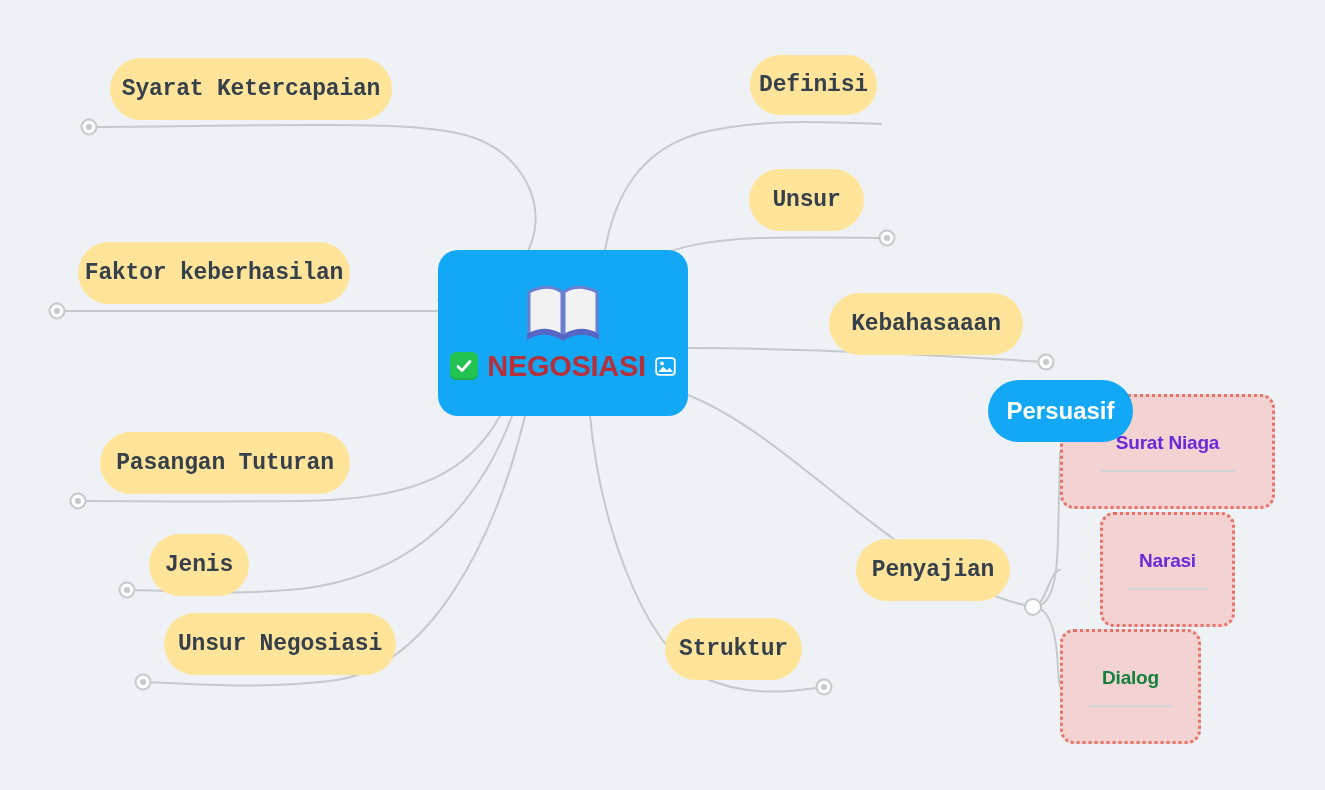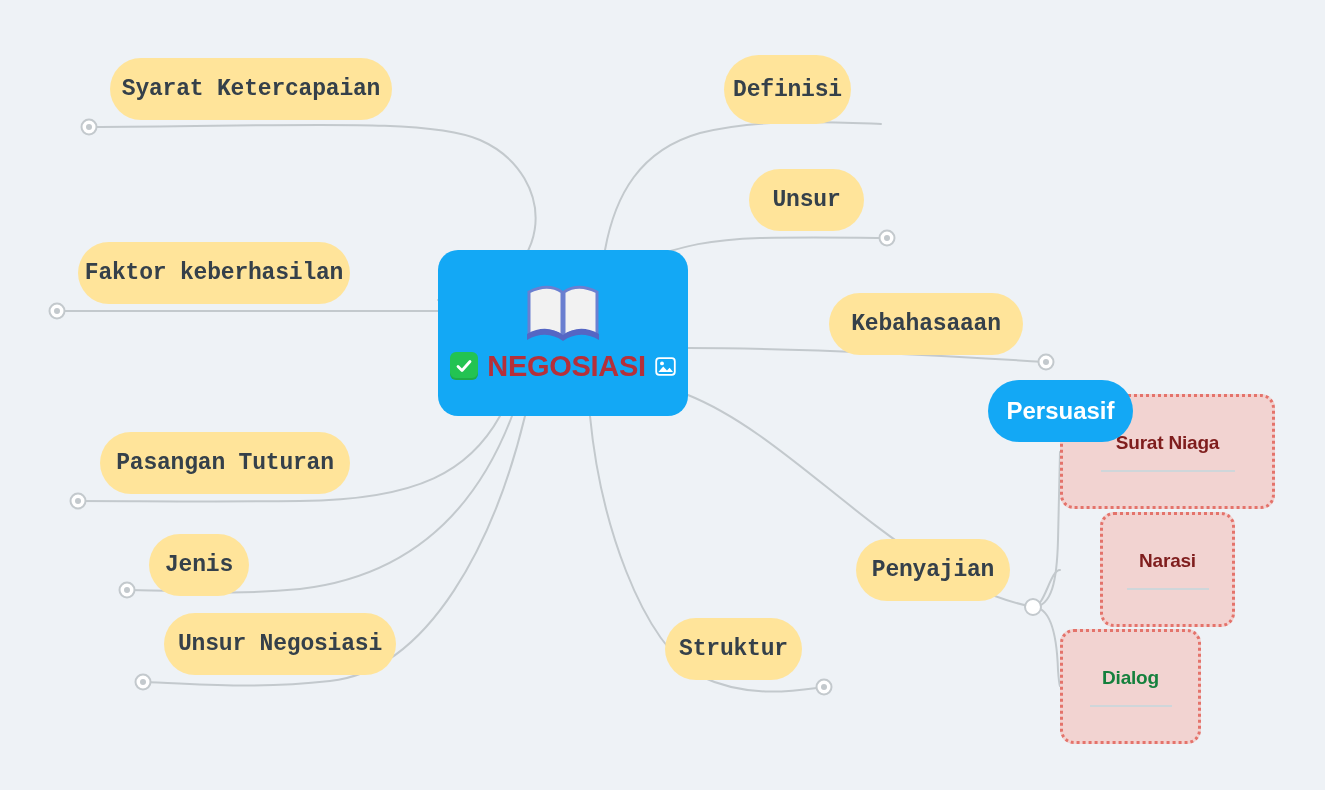--- a/index.html
+++ b/index.html
@@ -104,21 +104,21 @@
     border: 3px dotted #e4736b;
     border-radius: 14px;
     flex-direction: column;
     align-items: center;
     justify-content: center;
     z-index: 2;
   }
   .pinkbox .pb-label {
     font-size: 19px;
     font-weight: bold;
-    color: #7f1d1d;
+    color: #6d28d9;
     letter-spacing: -0.2px;
     white-space: nowrap;
   }
   .pinkbox.dark .pb-label { color: #15803d; }
   .pb-underline {
     height: 2px;
     background: #cfd6da;
     margin-top: 16px;
   }
   .pb-underline.wide { width: 134px; }
@@ -202,21 +202,21 @@
       </div>
       <div class="node topic" style="left: 100px; top: 432px; width: 250px; height: 62px;">
         <span>Pasangan Tuturan</span>
       </div>
       <div class="node topic" style="left: 149px; top: 534px; width: 100px; height: 62px;">
         <span>Jenis</span>
       </div>
       <div class="node topic" style="left: 164px; top: 613px; width: 232px; height: 62px;">
         <span>Unsur Negosiasi</span>
       </div>
-      <div class="node topic" style="left: 724px; top: 55px; width: 127px; height: 69px;">
+      <div class="node topic" style="left: 750px; top: 55px; width: 127px; height: 60px;">
         <span>Definisi</span>
       </div>
       <div class="node topic" style="left: 749px; top: 169px; width: 115px; height: 62px;">
         <span>Unsur</span>
       </div>
       <div class="node topic" style="left: 829px; top: 293px; width: 194px; height: 62px;">
         <span>Kebahasaaan</span>
       </div>
       <div class="node topic" style="left: 856px; top: 539px; width: 154px; height: 62px;">
         <span>Penyajian</span>

